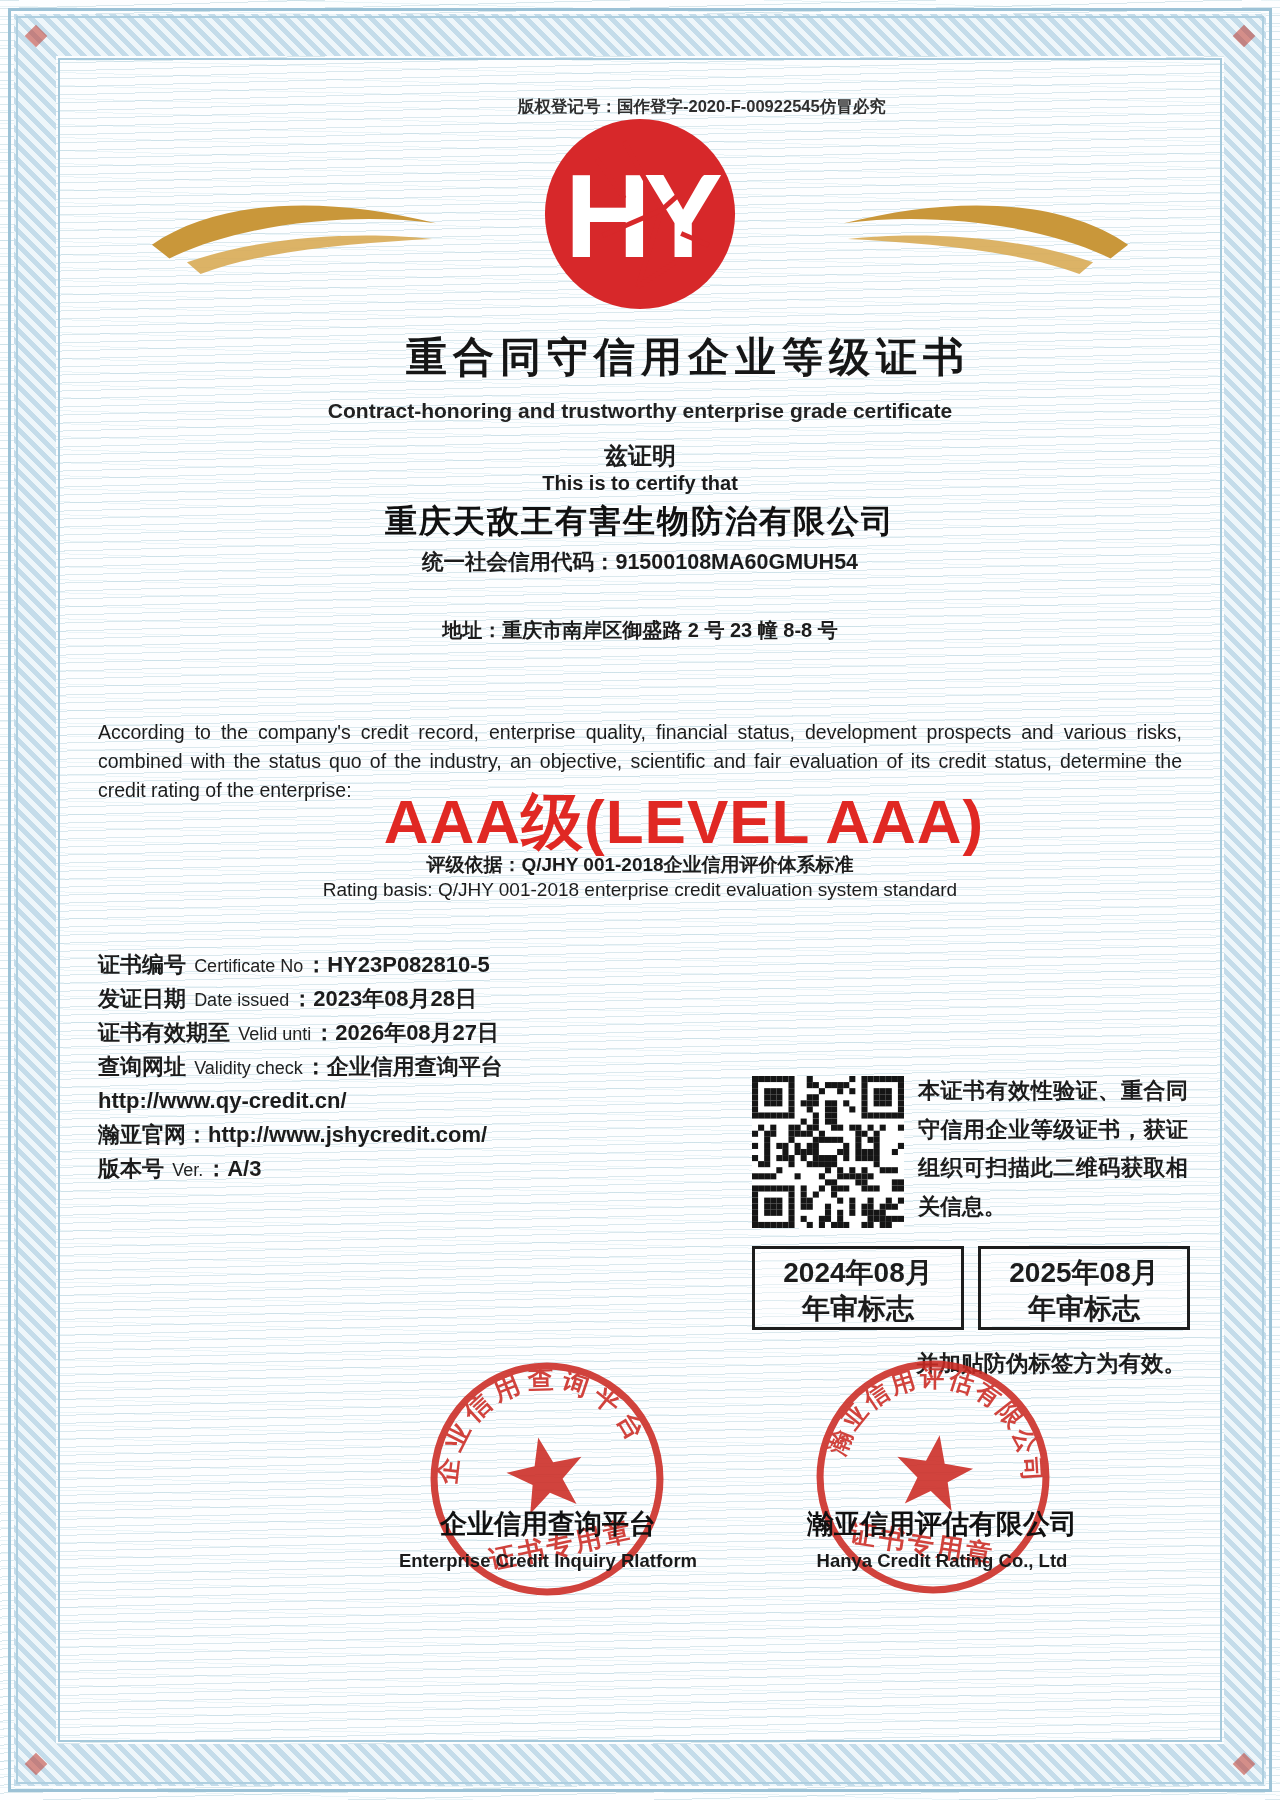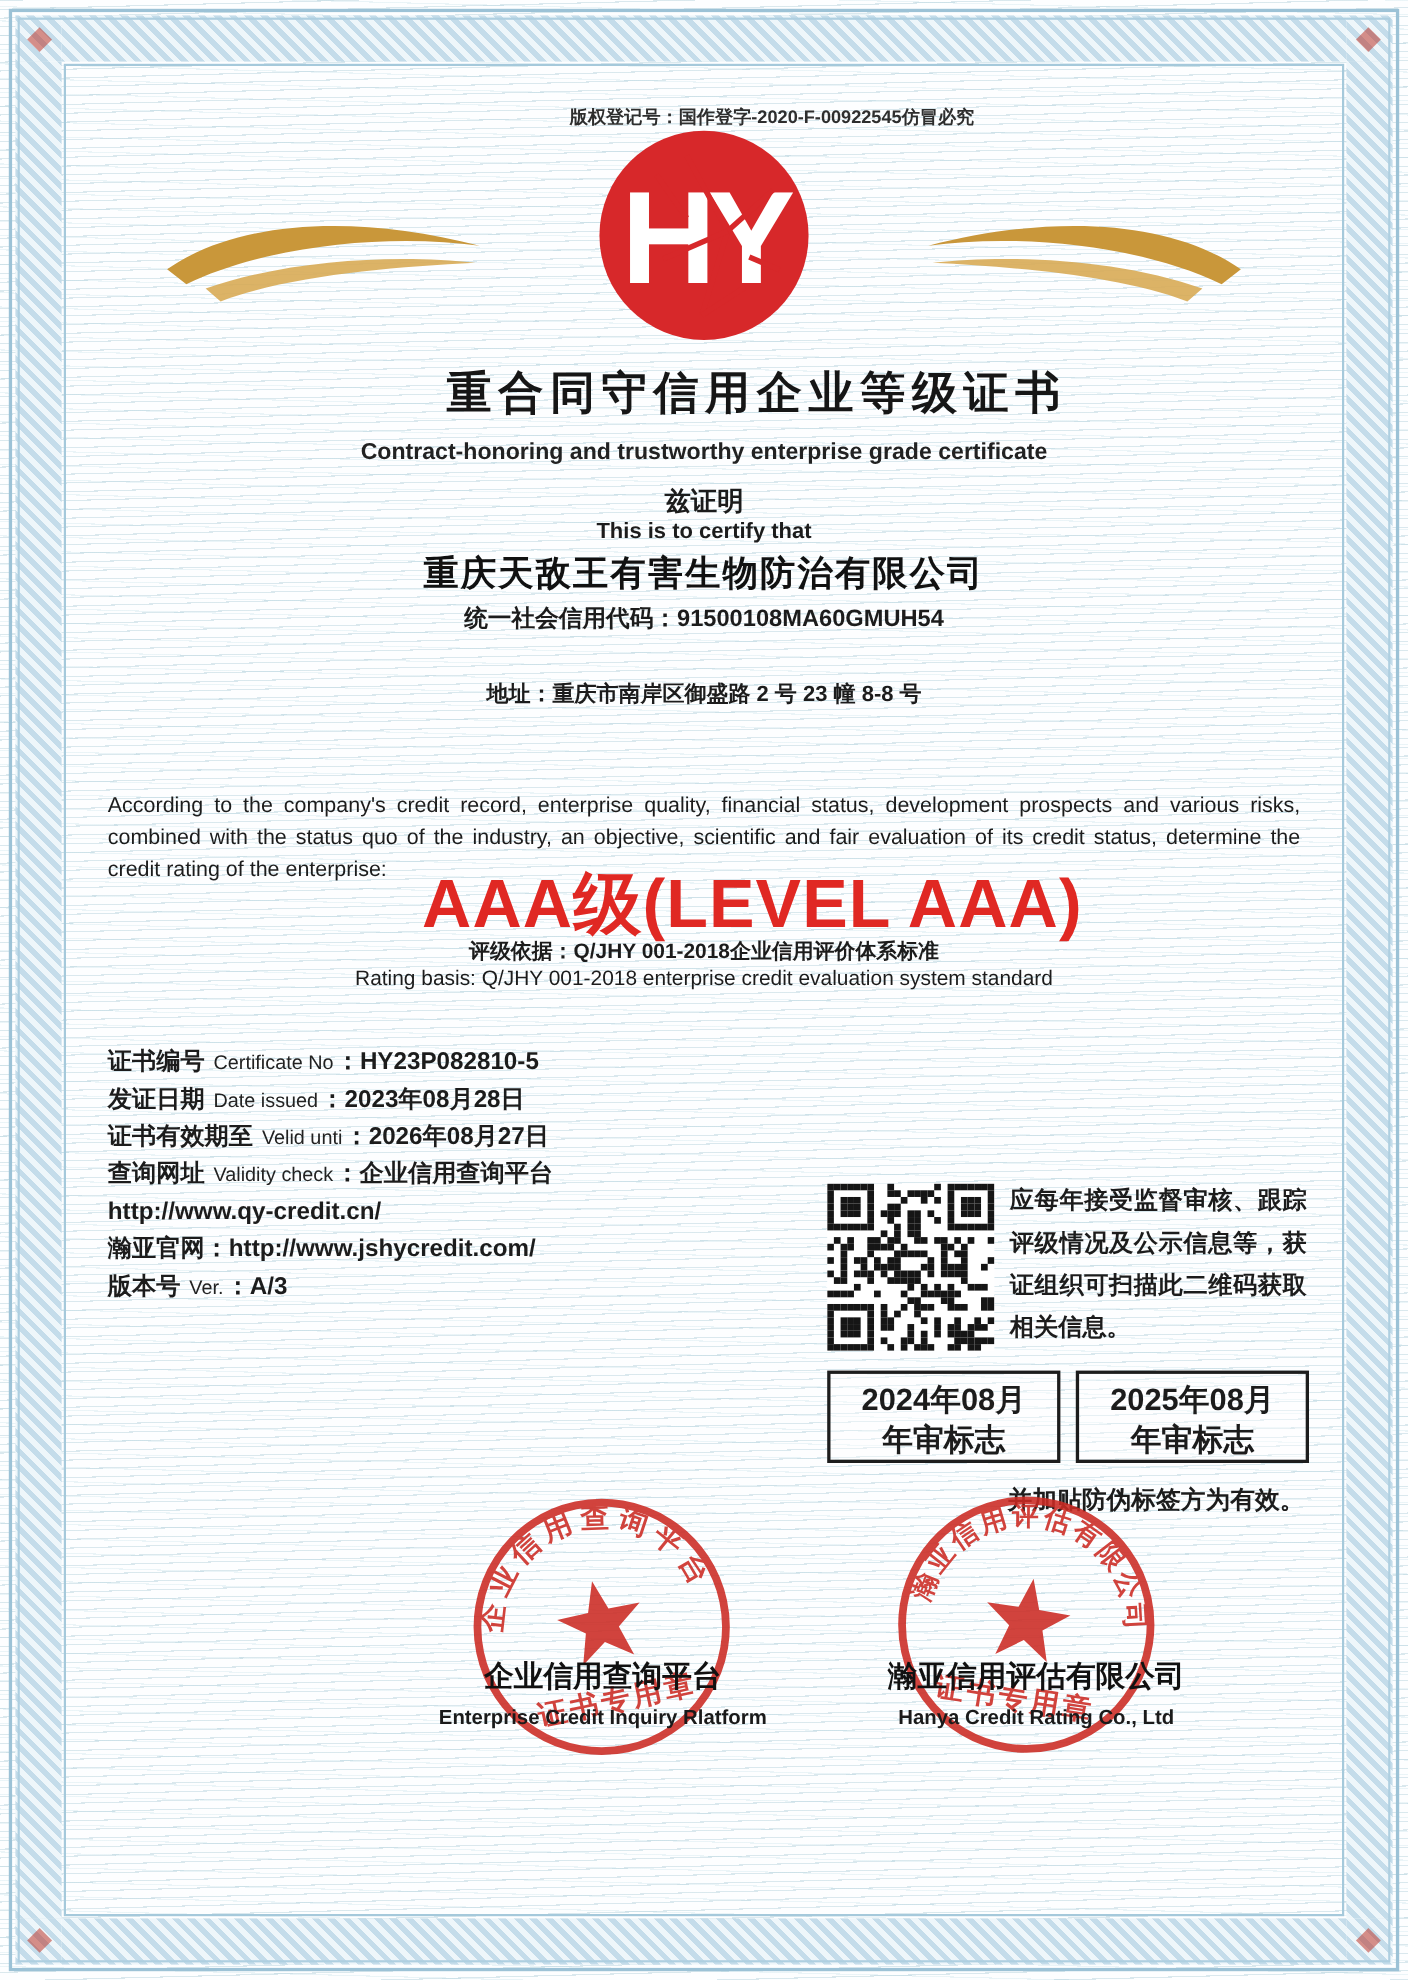--- a/index.html
+++ b/index.html
@@ -439,21 +439,21 @@
         <rect x="54" y="144" width="6" height="6"></rect>
         <rect x="66" y="144" width="6" height="6"></rect>
         <rect x="78" y="144" width="6" height="6"></rect>
         <rect x="84" y="144" width="6" height="6"></rect>
         <rect x="90" y="144" width="6" height="6"></rect>
         <rect x="108" y="144" width="6" height="6"></rect>
         <rect x="114" y="144" width="6" height="6"></rect>
         <rect x="126" y="144" width="6" height="6"></rect>
         <rect x="132" y="144" width="6" height="6"></rect>
       </svg></div>
-  <div class="qr-note">应每年接受监督审核、跟踪评级情况及公示信息等，获证组织可扫描此二维码获取相关信息。</div>
+  <div class="qr-note">本证书有效性验证、重合同守信用企业等级证书，获证组织可扫描此二维码获取相关信息。</div>
 
   <div class="annual-box annual-1">
     <div>2024年08月</div>
     <div>年审标志</div>
   </div>
   <div class="annual-box annual-2">
     <div>2025年08月</div>
     <div>年审标志</div>
   </div>
 

